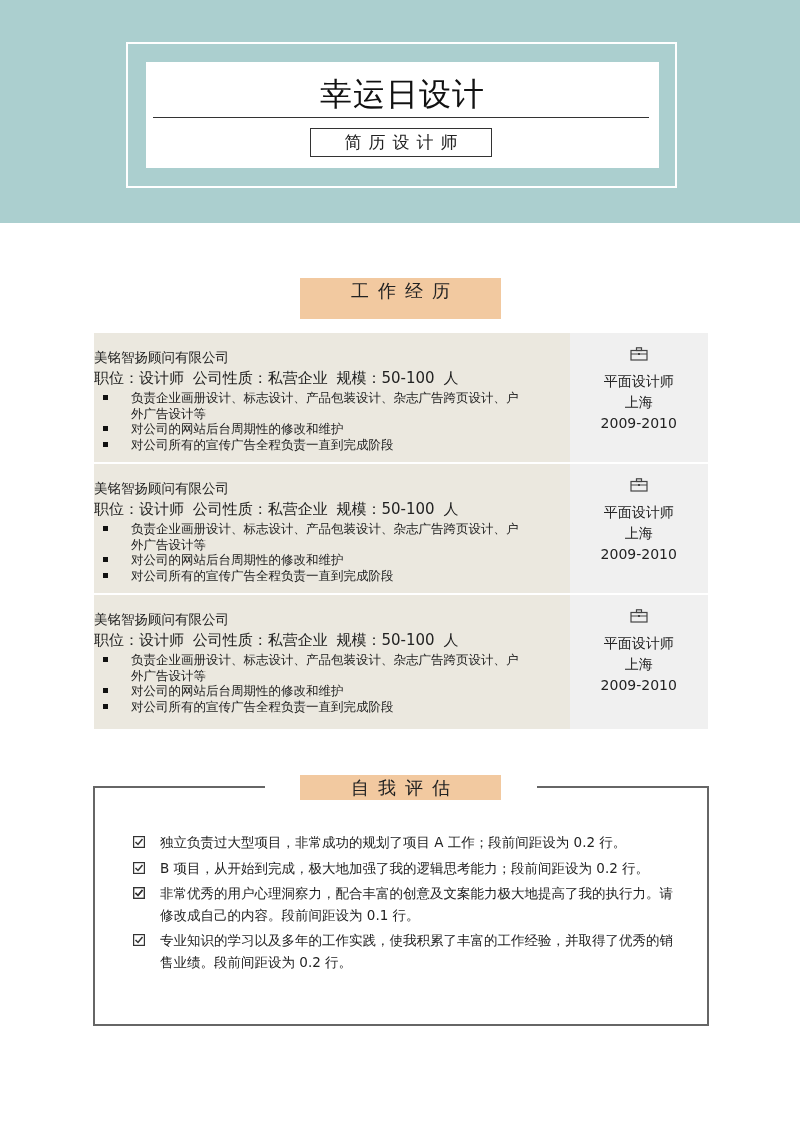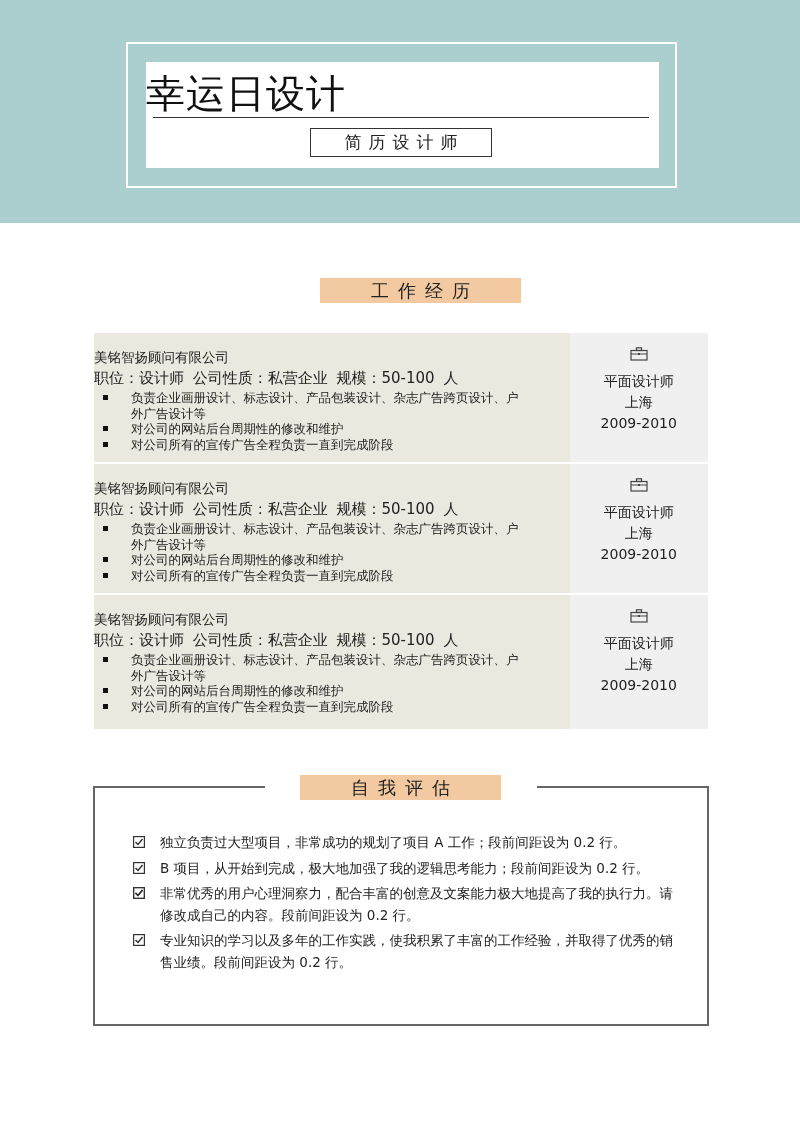--- a/index.html
+++ b/index.html
@@ -2,26 +2,26 @@
 <html><head>
   <meta charset="utf-8">
   <style>
     * { margin: 0; padding: 0; box-sizing: border-box; }
     html, body { width: 800px; height: 1131px; background: #ffffff; overflow: hidden; }
     body { position: relative; font-family: "DejaVu Sans", "Liberation Sans", sans-serif; color: #222; }
 
     .header-band { position: absolute; left: 0; top: 0; width: 800px; height: 223px; background: #abcfcf; }
     .outer-frame { position: absolute; left: 126px; top: 42px; width: 551px; height: 146px; border: 2px solid #ffffff; }
     .inner-box { position: absolute; left: 146px; top: 62px; width: 513px; height: 106px; background: #ffffff; }
-    .name-title { position: absolute; left: 0; top: 12px; width: 100%; text-align: left; font-size: 39px; color: #111; letter-spacing: 1px; line-height: 40px; }
+    .name-title { position: absolute; left: 0; top: 12px; width: 100%; text-align: center; font-size: 32px; color: #111; letter-spacing: 1px; line-height: 40px; }
     .name-rule { position: absolute; left: 7px; top: 55px; width: 496px; height: 1px; background: #333; }
     .subtitle-box { position: absolute; left: 164px; top: 66px; width: 182px; height: 29px; border: 1px solid #333; text-align: center; font-size: 17px; line-height: 27px; letter-spacing: 7px; color: #222; padding-left: 7px; }
 
     .section-tag { position: absolute; background: #f2c9a0; text-align: center; font-size: 18px; color: #222; letter-spacing: 9px; padding-left: 9px; }
-    .tag-work { left: 300px; top: 278px; width: 201px; height: 25px; line-height: 25px; margin-left: 20px; }
+    .tag-work { left: 300px; top: 278px; width: 201px; height: 41px; line-height: 25px; }
     .tag-self { left: 300px; top: 775px; width: 201px; height: 25px; line-height: 25px; }
 
     .job-table { position: absolute; left: 94px; top: 333px; width: 614px; }
     .job-row { position: relative; height: 131px; display: flex; border-bottom: 2px solid #ffffff; }
     .job-row:last-child { height: 134px; border-bottom: none; }
     .job-left { width: 546px; background: #ebe8df; padding: 14px 0 0 0; }
     .job-right { width: 159px; background: #f0f0f0; text-align: center; padding-top: 14px; }
     .company { font-size: 13.5px; line-height: 20px; color: #222; }
     .meta { font-size: 15px; line-height: 20px; color: #222; margin-top: 1px; word-spacing: 4px; }
     .duties { list-style: none; margin-top: 2px; }
@@ -136,18 +136,18 @@
         <rect x="0.6" y="0.6" width="10.8" height="10.8" fill="none" stroke="#333" stroke-width="1.2"></rect>
         <path d="M2.5 6 L5 8.5 L9.5 3" fill="none" stroke="#333" stroke-width="1.5"></path>
       </svg><span>B 项目，从开始到完成，极大地加强了我的逻辑思考能力；段前间距设为 0.2 行。</span></li>
   <li><svg class="check" viewBox="0 0 12 12">
         <rect x="0.6" y="0.6" width="10.8" height="10.8" fill="none" stroke="#333" stroke-width="1.2"></rect>
         <path d="M2.5 6 L5 8.5 L9.5 3" fill="none" stroke="#333" stroke-width="1.5"></path>
       </svg></li>
   <li><svg class="check" viewBox="0 0 12 12">
         <rect x="0.6" y="0.6" width="10.8" height="10.8" fill="none" stroke="#333" stroke-width="1.2"></rect>
         <path d="M2.5 6 L5 8.5 L9.5 3" fill="none" stroke="#333" stroke-width="1.5"></path>
-      </svg><span>非常优秀的用户心理洞察力，配合丰富的创意及文案能力极大地提高了我的执行力。请修改成自己的内容。段前间距设为 0.2 行。</span></li>
+      </svg><span>非常优秀的用户心理洞察力，配合丰富的创意及文案能力极大地提高了我的执行力。请修改成自己的内容。段前间距设为 0.1 行。</span></li>
   <li><svg class="check" viewBox="0 0 12 12">
         <rect x="0.6" y="0.6" width="10.8" height="10.8" fill="none" stroke="#333" stroke-width="1.2"></rect>
         <path d="M2.5 6 L5 8.5 L9.5 3" fill="none" stroke="#333" stroke-width="1.5"></path>
       </svg><span>专业知识的学习以及多年的工作实践，使我积累了丰富的工作经验，并取得了优秀的销售业绩。段前间距设为 0.2 行。</span></li>
 </ul>
 
 </body></html>

